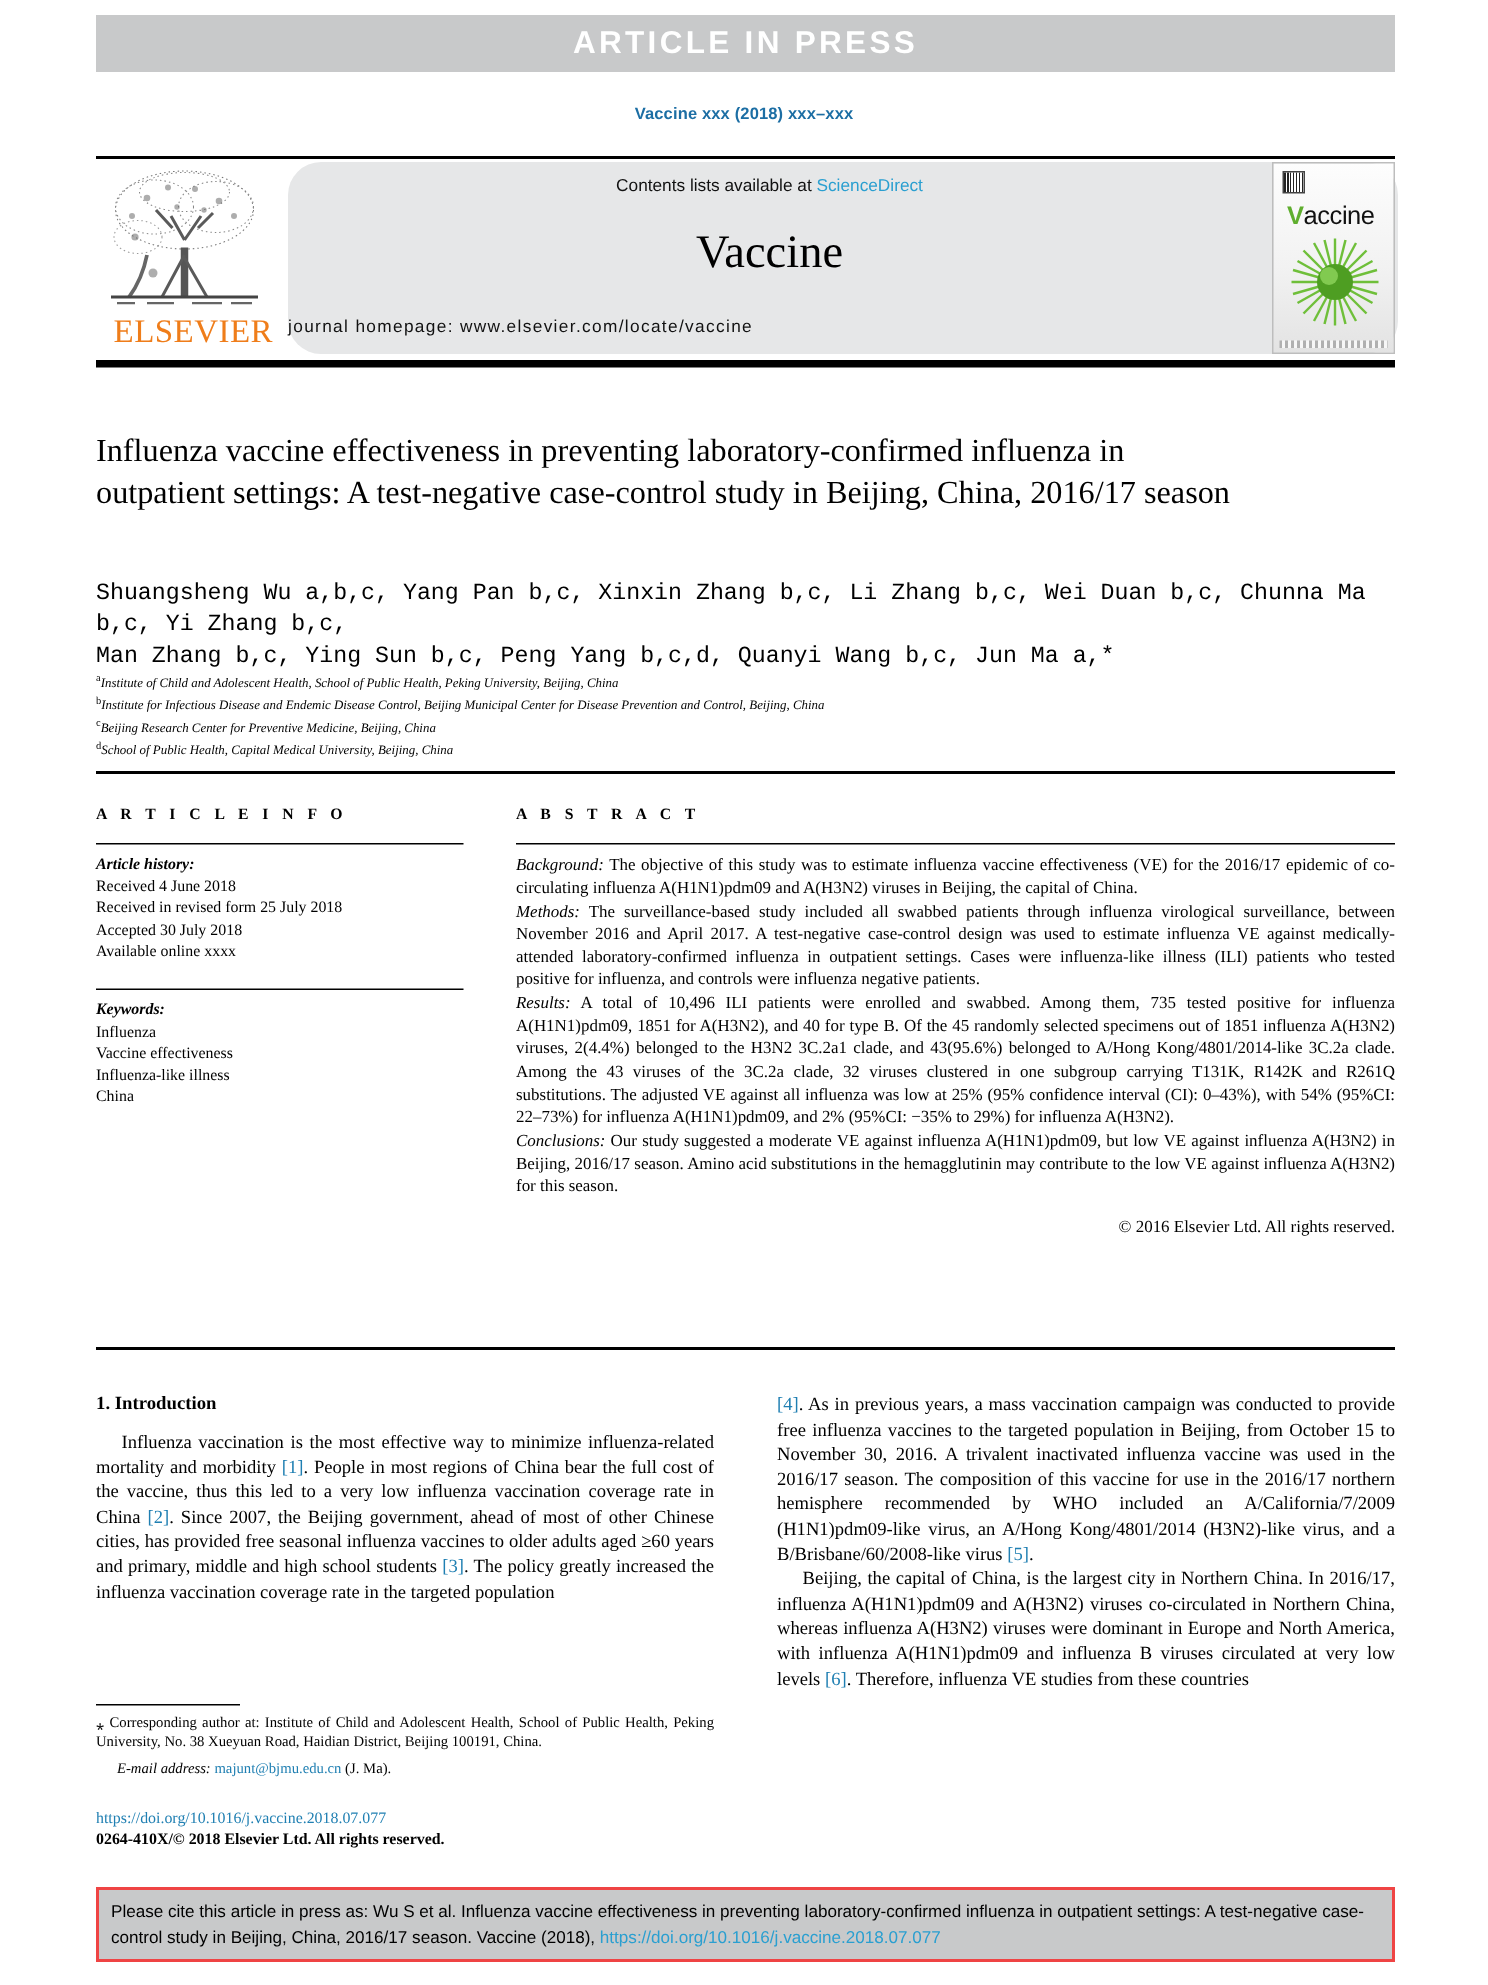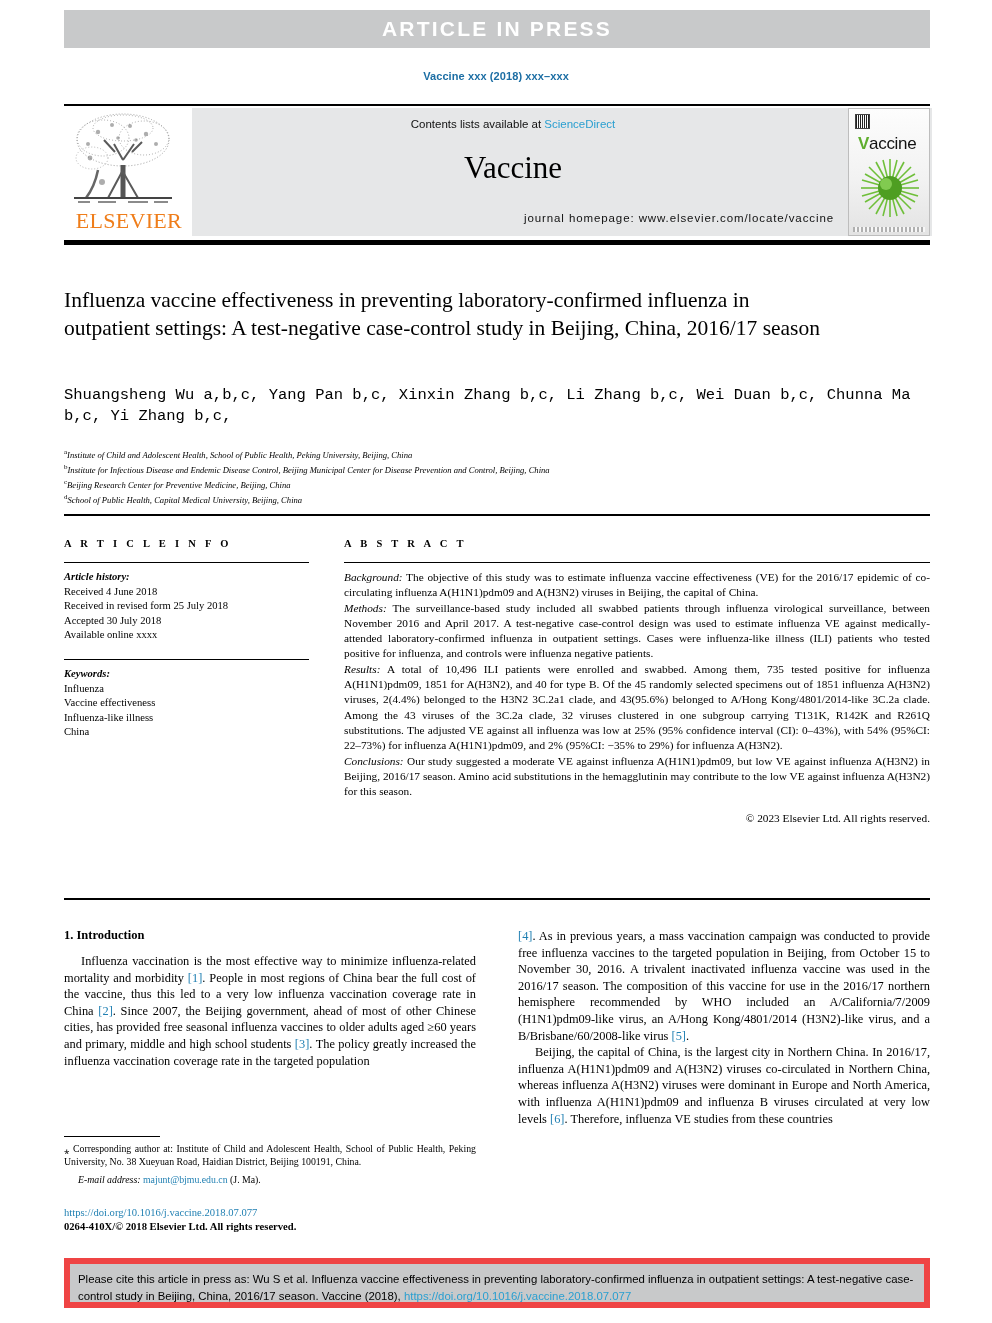--- a/index.html
+++ b/index.html
@@ -91,20 +91,21 @@
     font-size: 22px;
     letter-spacing: 0.3px;
   }
   .contents-box {
     position: absolute;
     left: 128px;
     top: 0;
     width: 740px;
     height: 128px;
     background: #e6e7e8;
+    border-radius: 22px;
   }
   .contents-line {
     position: absolute;
     left: 0; top: 10px;
     width: 642px;
     text-align: center;
     font-family: "Liberation Sans", sans-serif;
     font-size: 11.5px;
     color: #111;
   }
@@ -115,21 +116,21 @@
     width: 642px;
     text-align: center;
     font-family: "Liberation Serif", serif;
     font-size: 31px;
     color: #000;
   }
   .homepage-line {
     position: absolute;
     left: 0; bottom: 12px;
     width: 642px;
-    text-align: right;
+    text-align: left;
     font-family: "Liberation Sans", sans-serif;
     font-size: 11.5px;
     color: #111;
     letter-spacing: 0.9px;
   }
   .cover-thumb {
     position: absolute;
     left: 784px;
     top: 0;
     width: 82px;
@@ -333,21 +334,21 @@
   .doi-block .issn { font-weight: bold; }
 
   
   .cite-box {
     position: absolute;
     left: 64px;
     top: 1258px;
     width: 866px;
     height: 50px;
     background: #c8c9ca;
-    border: 6px solid #ef4444;
+    border: 2px solid #ef4444;
     box-sizing: border-box;
     padding: 7px 8px 0 8px;
   }
   .cite-box .txt {
     font-family: "Liberation Sans", sans-serif;
     font-size: 11.4px;
     line-height: 17px;
     color: #000;
   }
   .cite-box .lnk { color: #2a9fd0; }
@@ -444,20 +445,21 @@
     </div>
 
   </div>
 
   <div class="rule-thick"></div>
 
   <div class="title">Influenza vaccine effectiveness in preventing laboratory-confirmed influenza in outpatient settings: A test-negative case-control study in Beijing, China, 2016/17 season</div>
 
   <div class="authors">
     <span>Shuangsheng Wu a,b,c, Yang Pan b,c, Xinxin Zhang b,c, Li Zhang b,c, Wei Duan b,c, Chunna Ma b,c, Yi Zhang b,c,</span><br>
+    <span>Man Zhang b,c, Ying Sun b,c, Peng Yang b,c,d, Quanyi Wang b,c, Jun Ma a,*</span>
   </div>
 
   <div class="affil">
     <div><sup>a</sup><span>Institute of Child and Adolescent Health, School of Public Health, Peking University, Beijing, China</span></div>
     <div><sup>b</sup><span>Institute for Infectious Disease and Endemic Disease Control, Beijing Municipal Center for Disease Prevention and Control, Beijing, China</span></div>
     <div><sup>c</sup><span>Beijing Research Center for Preventive Medicine, Beijing, China</span></div>
     <div><sup>d</sup><span>School of Public Health, Capital Medical University, Beijing, China</span></div>
   </div>
 
   <div class="rule-med-1"></div>
@@ -483,21 +485,21 @@
   </div>
 
   <div class="abs-col">
     <div class="sec-head">A B S T R A C T</div>
     <div class="hr-sub"></div>
     <div class="abs-body">
       <p><span class="lbl">Background:</span><span> The objective of this study was to estimate influenza vaccine effectiveness (VE) for the 2016/17 epidemic of co-circulating influenza A(H1N1)pdm09 and A(H3N2) viruses in Beijing, the capital of China.</span></p>
       <p><span class="lbl">Methods:</span><span> The surveillance-based study included all swabbed patients through influenza virological surveillance, between November 2016 and April 2017. A test-negative case-control design was used to estimate influenza VE against medically-attended laboratory-confirmed influenza in outpatient settings. Cases were influenza-like illness (ILI) patients who tested positive for influenza, and controls were influenza negative patients.</span></p>
       <p><span class="lbl">Results:</span><span> A total of 10,496 ILI patients were enrolled and swabbed. Among them, 735 tested positive for influenza A(H1N1)pdm09, 1851 for A(H3N2), and 40 for type B. Of the 45 randomly selected specimens out of 1851 influenza A(H3N2) viruses, 2(4.4%) belonged to the H3N2 3C.2a1 clade, and 43(95.6%) belonged to A/Hong Kong/4801/2014-like 3C.2a clade. Among the 43 viruses of the 3C.2a clade, 32 viruses clustered in one subgroup carrying T131K, R142K and R261Q substitutions. The adjusted VE against all influenza was low at 25% (95% confidence interval (CI): 0–43%), with 54% (95%CI: 22–73%) for influenza A(H1N1)pdm09, and 2% (95%CI: −35% to 29%) for influenza A(H3N2).</span></p>
       <p><span class="lbl">Conclusions:</span><span> Our study suggested a moderate VE against influenza A(H1N1)pdm09, but low VE against influenza A(H3N2) in Beijing, 2016/17 season. Amino acid substitutions in the hemagglutinin may contribute to the low VE against influenza A(H3N2) for this season.</span></p>
-      <div class="copyright">© 2023 Elsevier Ltd. All rights reserved.</div>
+      <div class="copyright">© 2016 Elsevier Ltd. All rights reserved.</div>
     </div>
   </div>
 
   <div class="rule-med-2"></div>
 
   <div class="col-left">
     <div class="body-head">1. Introduction</div>
     <p class="body-text indent"><span>Influenza vaccination is the most effective way to minimize influenza-related mortality and morbidity </span><span class="ref">[1]</span><span>. People in most regions of China bear the full cost of the vaccine, thus this led to a very low influenza vaccination coverage rate in China </span><span class="ref">[2]</span><span>. Since 2007, the Beijing government, ahead of most of other Chinese cities, has provided free seasonal influenza vaccines to older adults aged ≥60 years and primary, middle and high school students </span><span class="ref">[3]</span><span>. The policy greatly increased the influenza vaccination coverage rate in the targeted population </span></p>
   </div>
 

